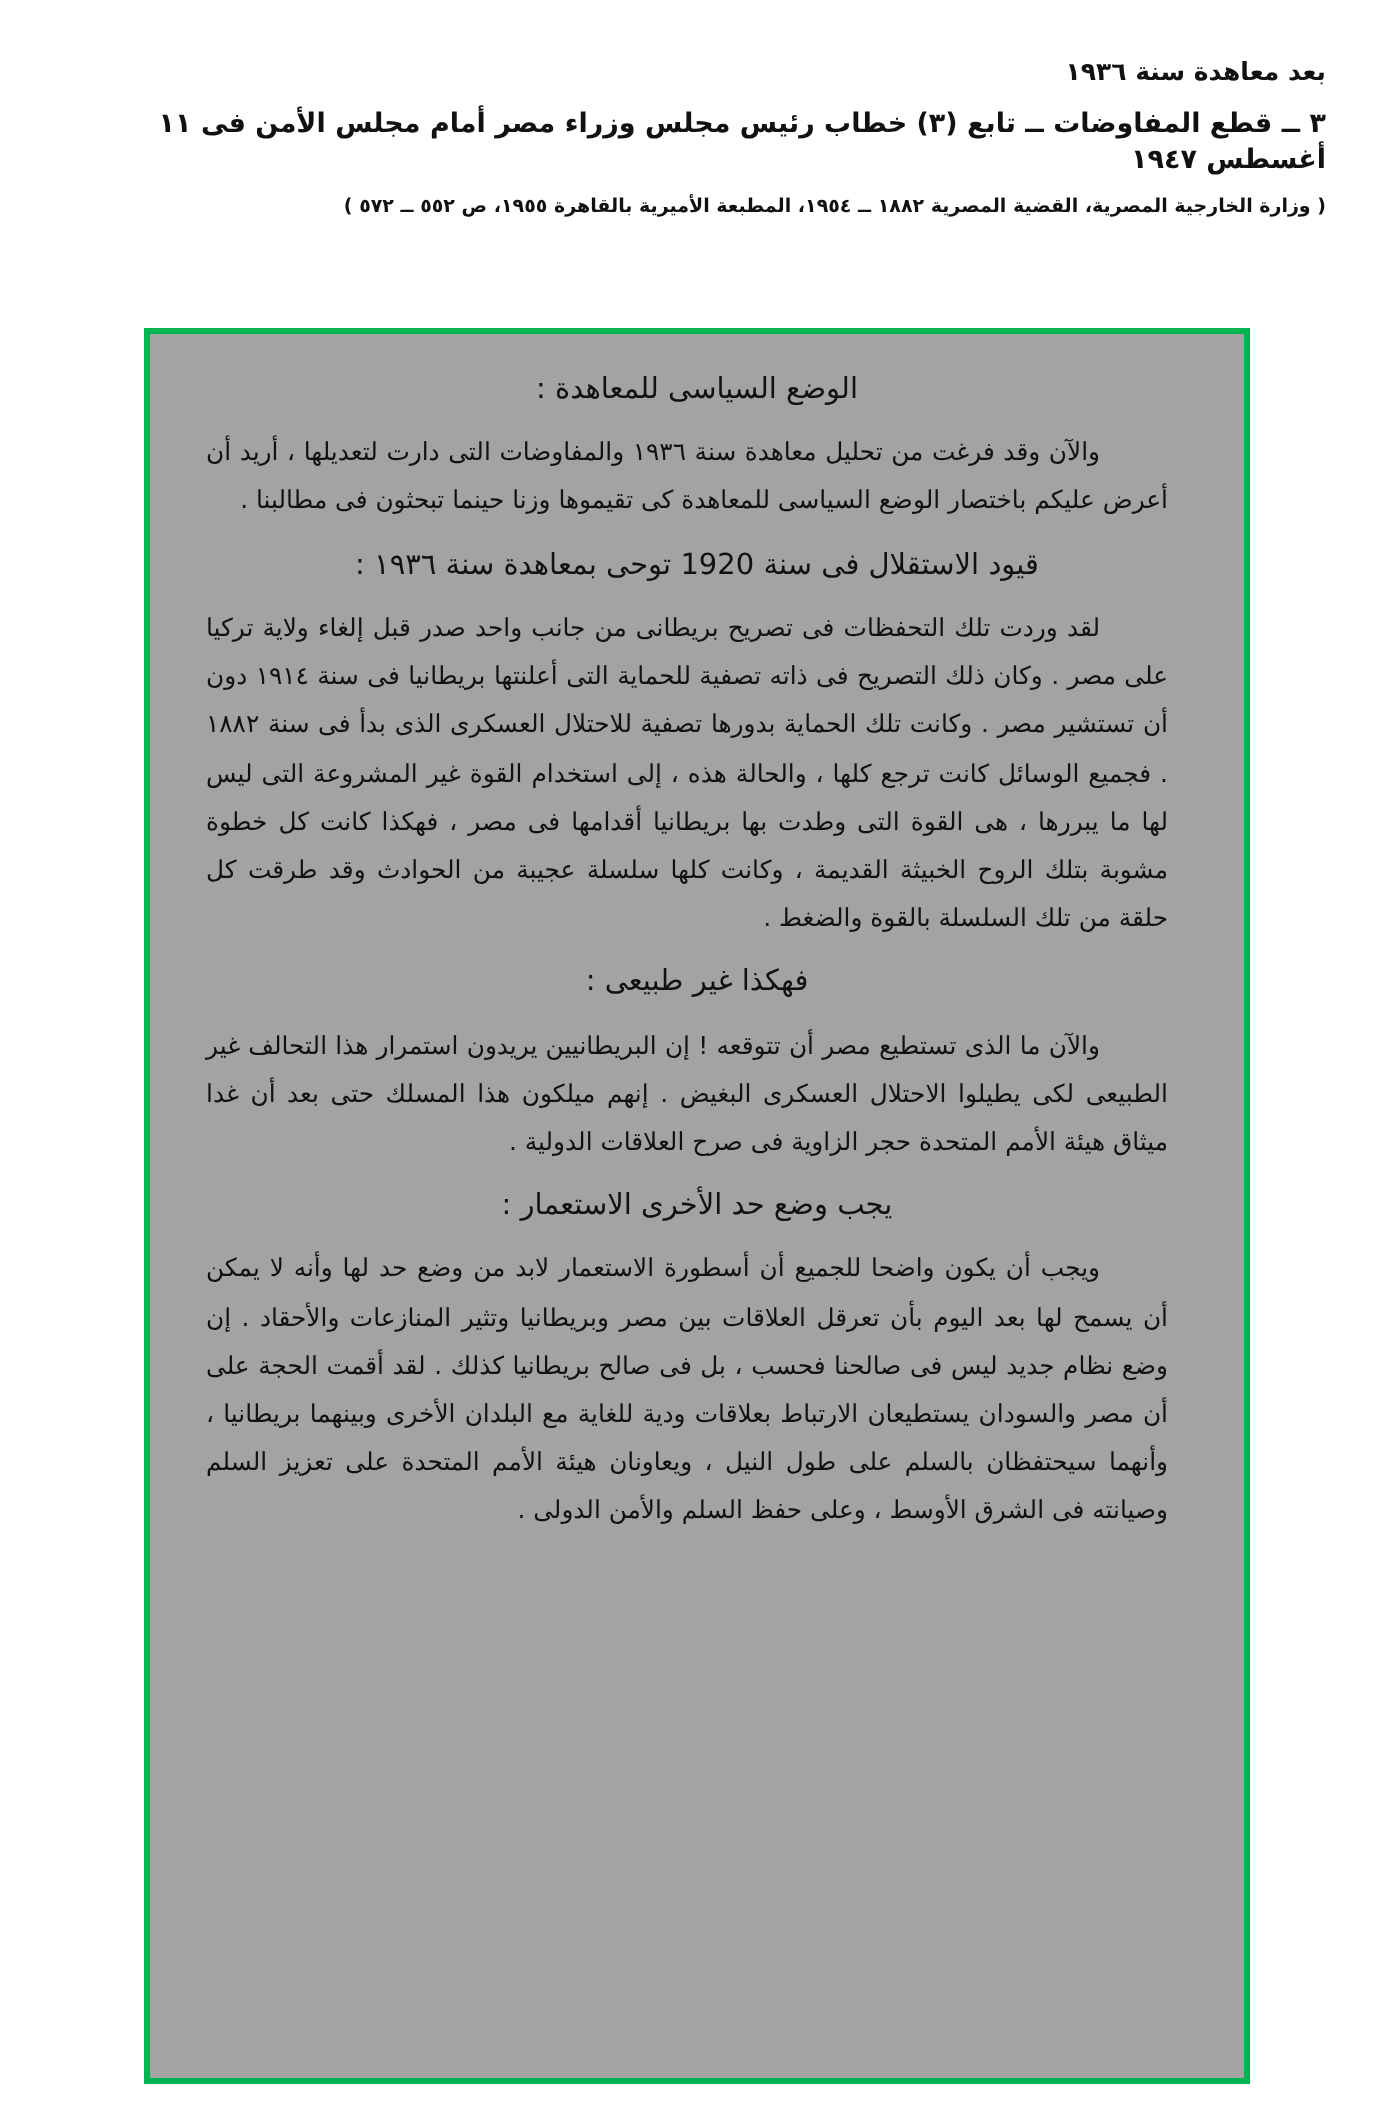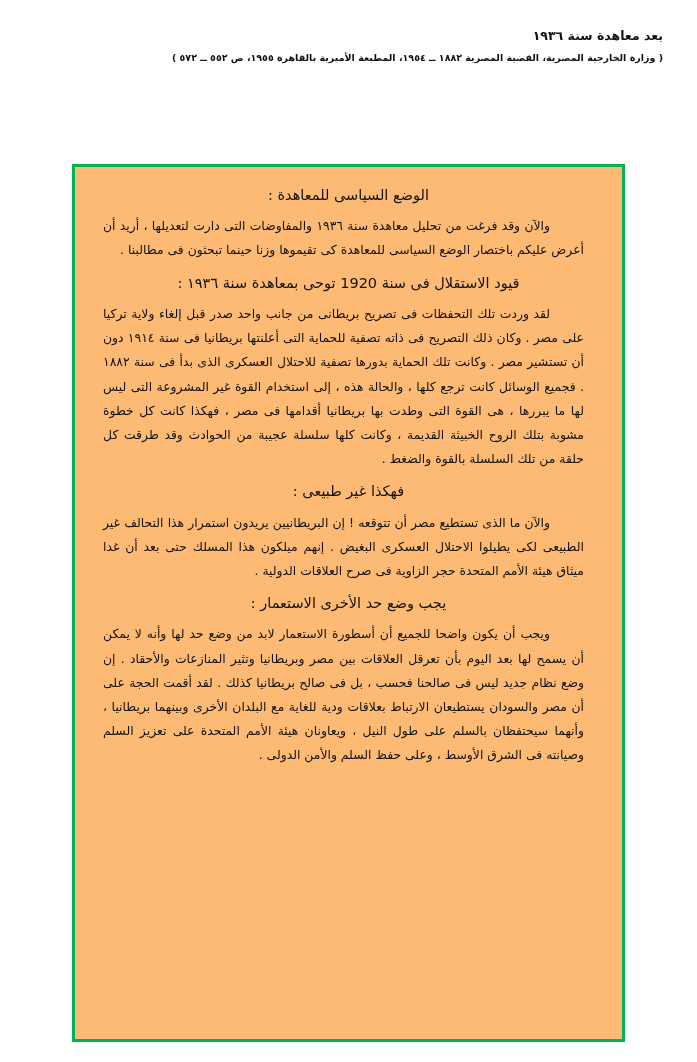--- a/index.html
+++ b/index.html
@@ -46,21 +46,21 @@
     line-height: 1.3;
   }
   .frame {
     position: absolute;
     top: 136px;
     right: 72px;
     left: 72px;
     bottom: 48px;
     border: 3px solid #00b451;
     box-sizing: border-box;
-    background: #fdba74;
+    background: #a3a3a3;
   }
   .frame-inner {
     padding: 16px 22px 10px 22px;
     box-sizing: border-box;
     height: 100%;
     overflow: hidden;
   }
   .sec-title {
     font-size: 14.5px;
     font-weight: normal;
@@ -92,20 +92,21 @@
     font-weight: bold;
   }
 </style>
 </head>
 <body>
 
 <div class="page">
 
   <div class="header">
     <div class="hdr-line1">بعد معاهدة سنة ١٩٣٦</div>
+    <div class="hdr-line2">٣ ــ قطع المفاوضات ــ تابع (٣) خطاب رئيس مجلس وزراء مصر أمام مجلس الأمن فى ١١ أغسطس ١٩٤٧</div>
     <div class="hdr-line3">( وزارة الخارجية المصرية، القضية المصرية ١٨٨٢ ــ ١٩٥٤، المطبعة الأميرية بالقاهرة ١٩٥٥، ص ٥٥٢ ــ ٥٧٢ )</div>
   </div>
 
   <div class="frame">
     <div class="frame-inner">
 
       <div class="sec-title first">الوضع السياسى للمعاهدة  :</div>
       <div class="para block"><span class="ind"></span><span>والآن وقد فرغت من تحليل معاهدة سنة ١٩٣٦ والمفاوضات التى دارت لتعديلها ، أريد أن أعرض عليكم باختصار الوضع السياسى للمعاهدة كى تقيموها وزنا حينما تبحثون فى مطالبنا  .</span></div>
 
       <div class="sec-title">قيود الاستقلال فى سنة 1920 توحى بمعاهدة سنة ١٩٣٦  :</div>

